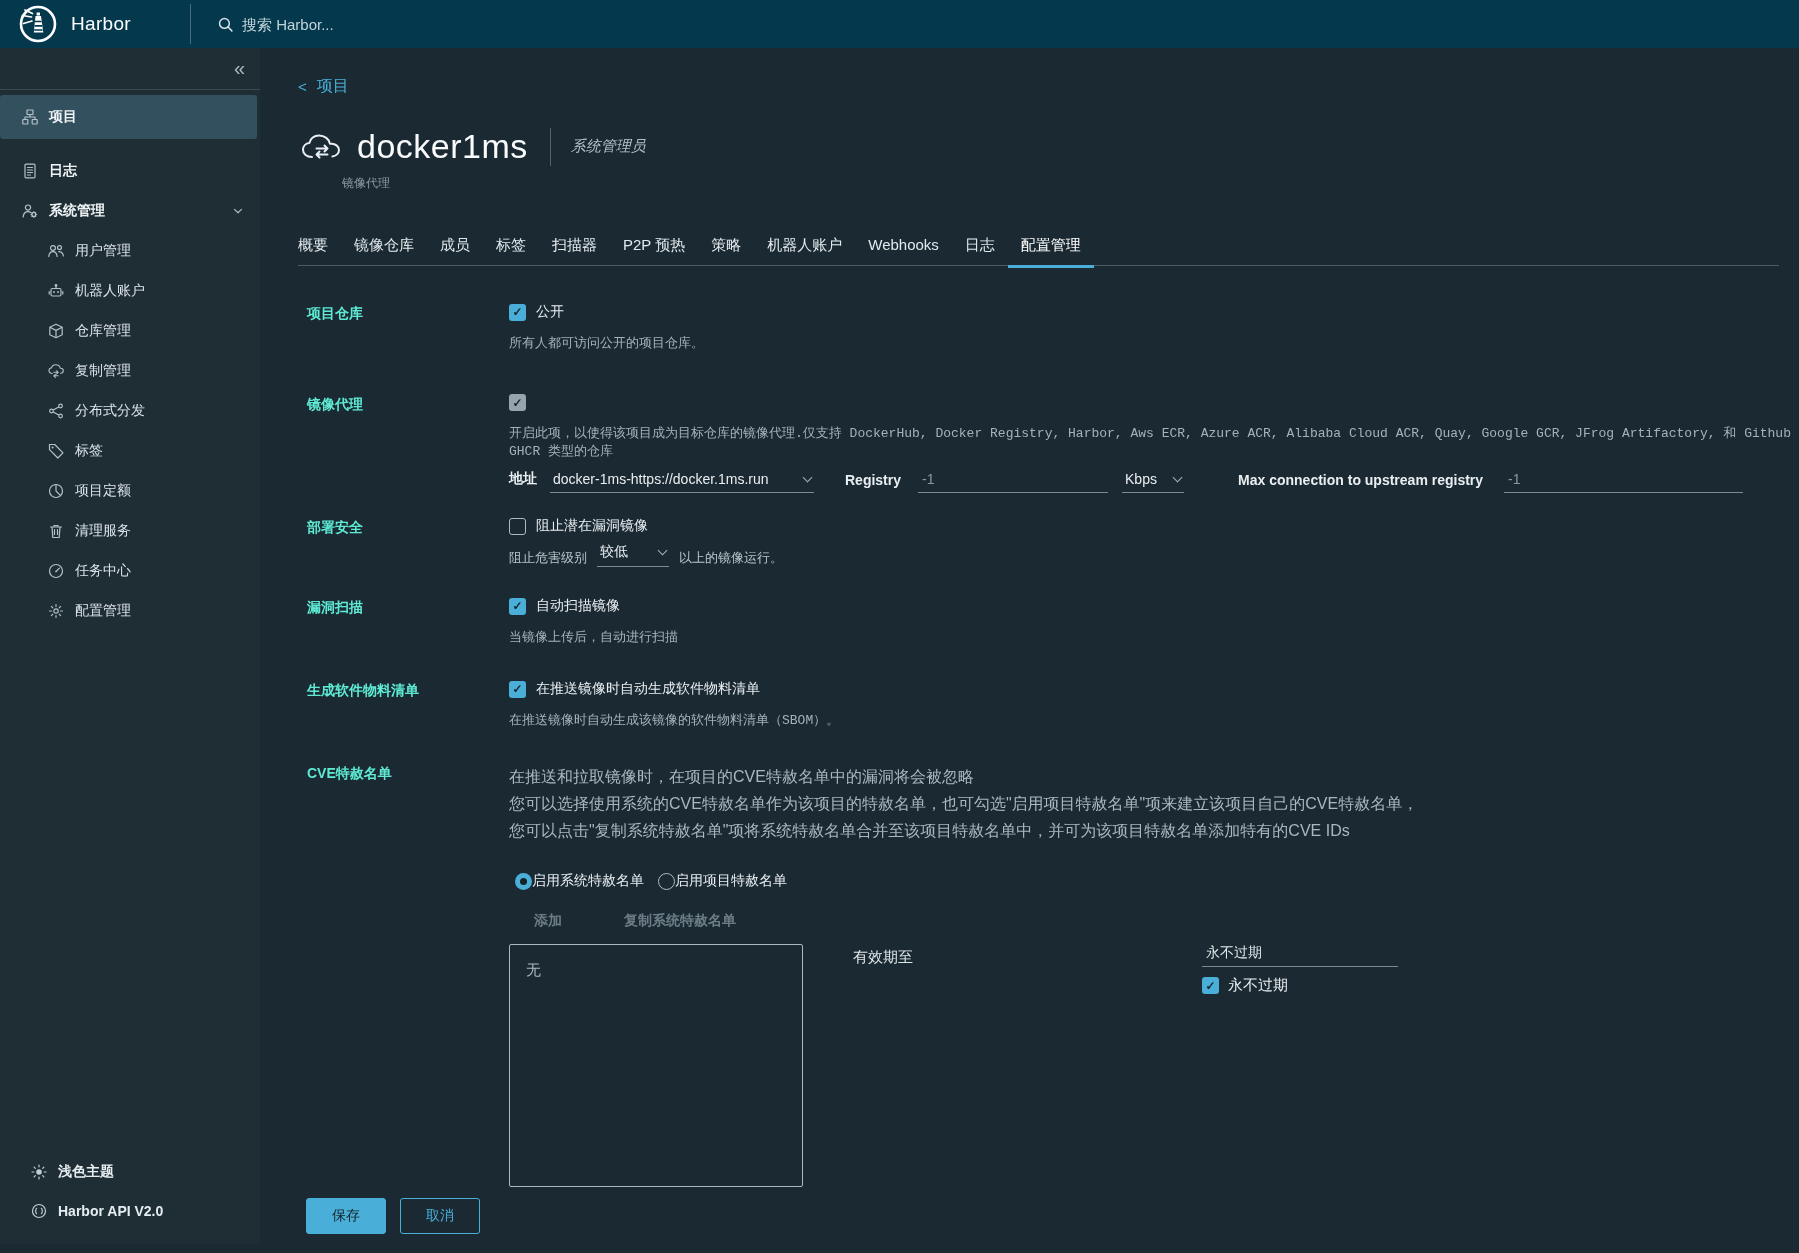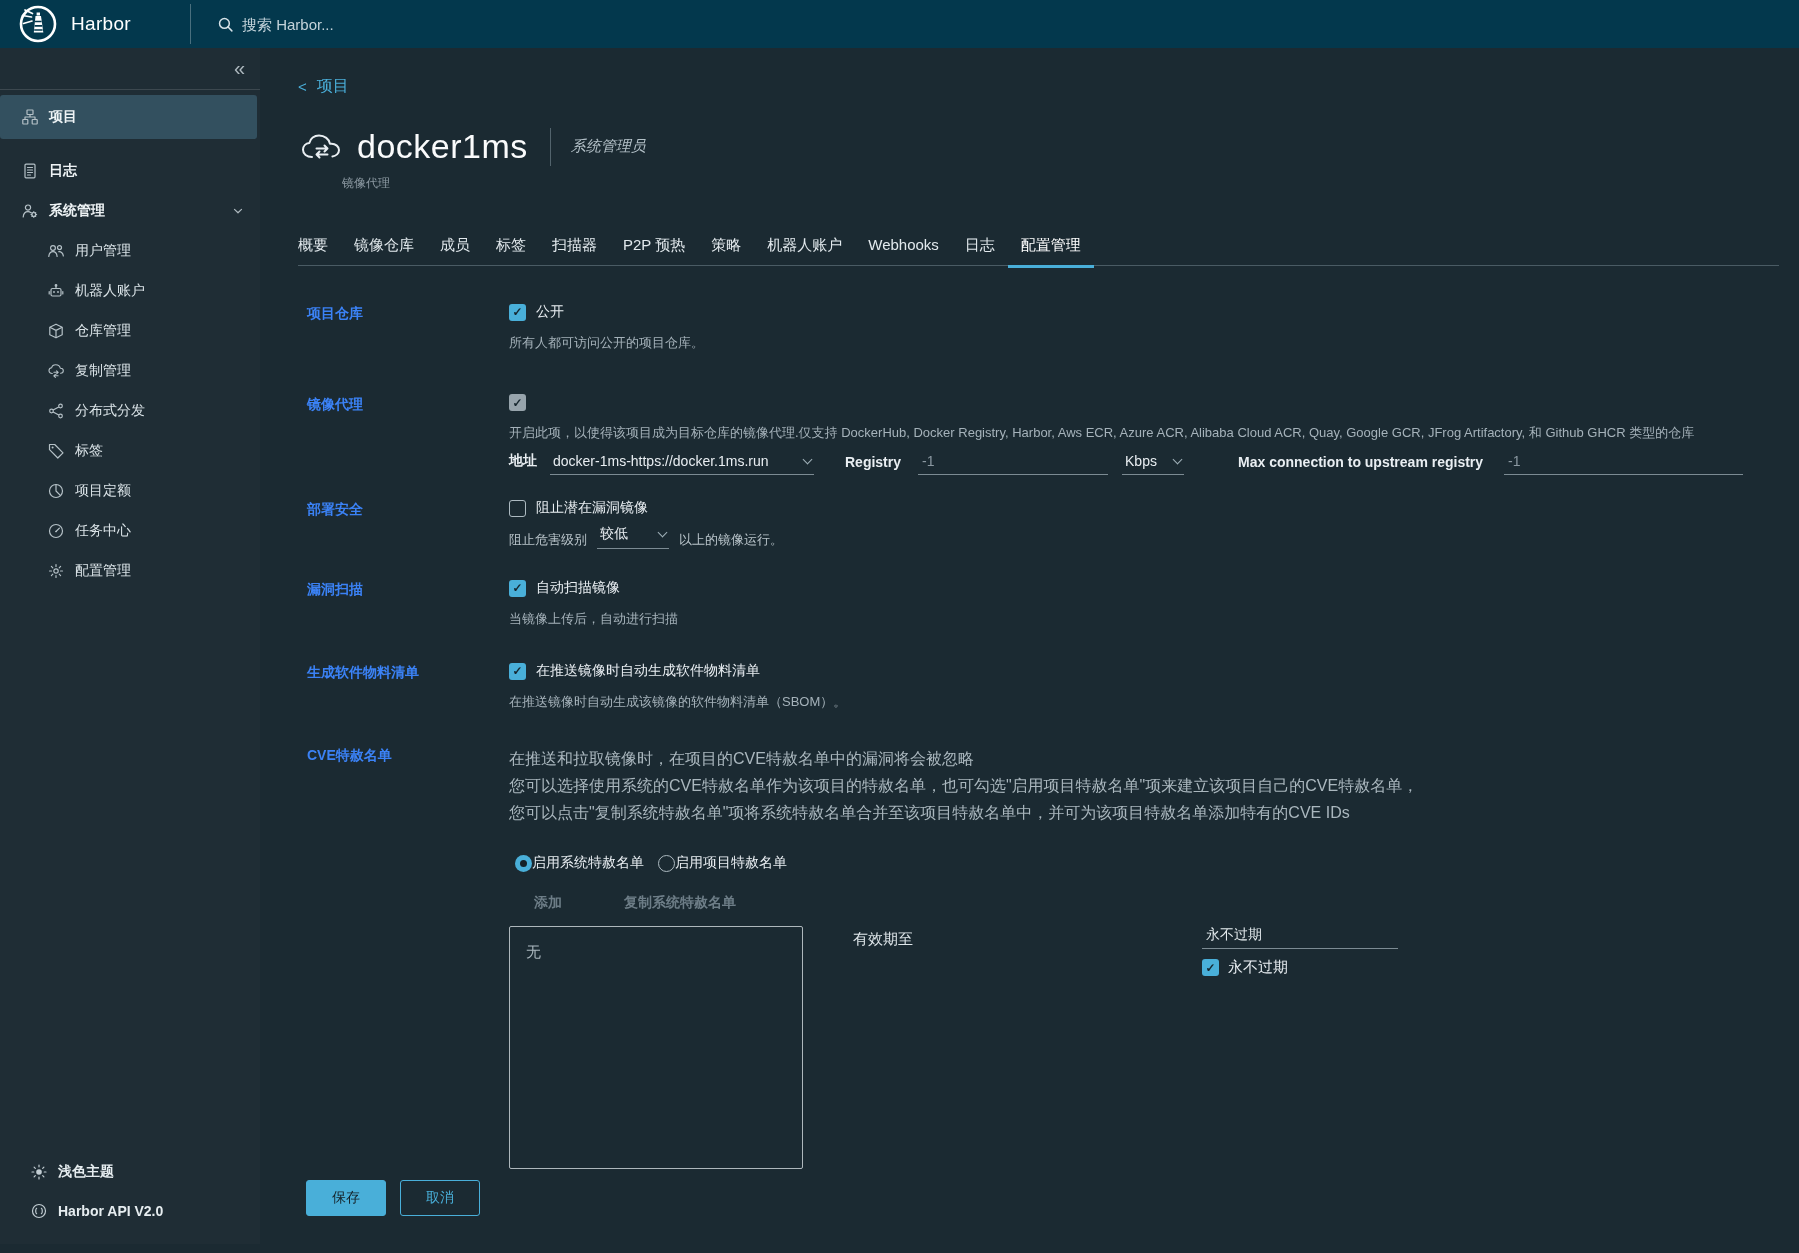--- a/index.html
+++ b/index.html
@@ -56,23 +56,23 @@
   .proj-type { margin:9px 0 0 44px; font-size:12px; color:#8d9aa3; }
 
   .tabs { display:flex; margin-top:44px; border-bottom:1px solid #4a5b64; width:1481px; }
   .tab { padding:0 13px 10px 13px; font-size:15px; color:#e2e9ed; cursor:pointer; white-space:nowrap; }
   .tab:first-child { padding-left:0; }
   .tab.active { color:#ffffff; box-shadow:0 3px 0 0 #49afd9; }
 
   
   .form { margin-top:37px; font-size:14px; }
   .form-row { display:flex; }
-  .form-label { width:211px; padding-left:9px; font-weight:700; color:#3b82f6; flex-shrink:0; padding-top:2px; }
+  .form-label { width:211px; padding-left:9px; font-weight:700; color:#5eead4; flex-shrink:0; padding-top:2px; }
   .form-content { flex:1; }
-  .desc { margin-top:13px; font-size:13px; color:#a5b2ba; }
+  .desc { margin-top:13px; font-size:13px; color:#a5b2ba;font-family:Liberation Mono, monospace; }
   .cb-row { display:flex; align-items:center; gap:10px; color:#e9eef2; }
 
   .cb { width:17px; height:17px; border-radius:3px; display:inline-flex; align-items:center;
     justify-content:center; flex-shrink:0; cursor:pointer; }
   .cb.on { background:#49afd9; }
   .cb.on::after { content:"✓"; color:#16262e; font-size:12px; font-weight:bold; line-height:1; }
   .cb.on.disabled { background:#97a4ac; }
   .cb.off { border:1px solid #adbac1; }
 
   .radio { width:17px; height:17px; border-radius:50%; flex-shrink:0; cursor:pointer; }
@@ -258,20 +258,28 @@
         <span class="nav-ico">
           <svg width="16" height="16" viewBox="0 0 16 16" fill="none" stroke="currentColor" stroke-width="1.2" stroke-linecap="round">
             <circle cx="8" cy="8" r="6.5"></circle>
               <path d="M8 8V1.5M8 8l4.6 4.6"></path>
           </svg>
         </span>
         <span>项目定额</span>
       </div>
 
 
+      <div class="nav-item sub">
+        <span class="nav-ico">
+          <svg width="16" height="16" viewBox="0 0 16 16" fill="none" stroke="currentColor" stroke-width="1.2" stroke-linecap="round" stroke-linejoin="round">
+            <path d="M2.5 4h11M6 4V2.5h4V4M4 4l.8 10.5h6.4L12 4M6.5 6.5v5M9.5 6.5v5"></path>
+          </svg>
+        </span>
+        <span>清理服务</span>
+      </div>
 
       <div class="nav-item sub">
         <span class="nav-ico">
           <svg width="16" height="16" viewBox="0 0 16 16" fill="none" stroke="currentColor" stroke-width="1.2" stroke-linecap="round">
             <circle cx="8" cy="8" r="6.5"></circle>
               <path d="M8 8.5l3.4-3.4"></path>
               <circle cx="8" cy="8.5" r=".8" fill="currentColor" stroke="none"></circle>
           </svg>
         </span>
         <span>任务中心</span>

